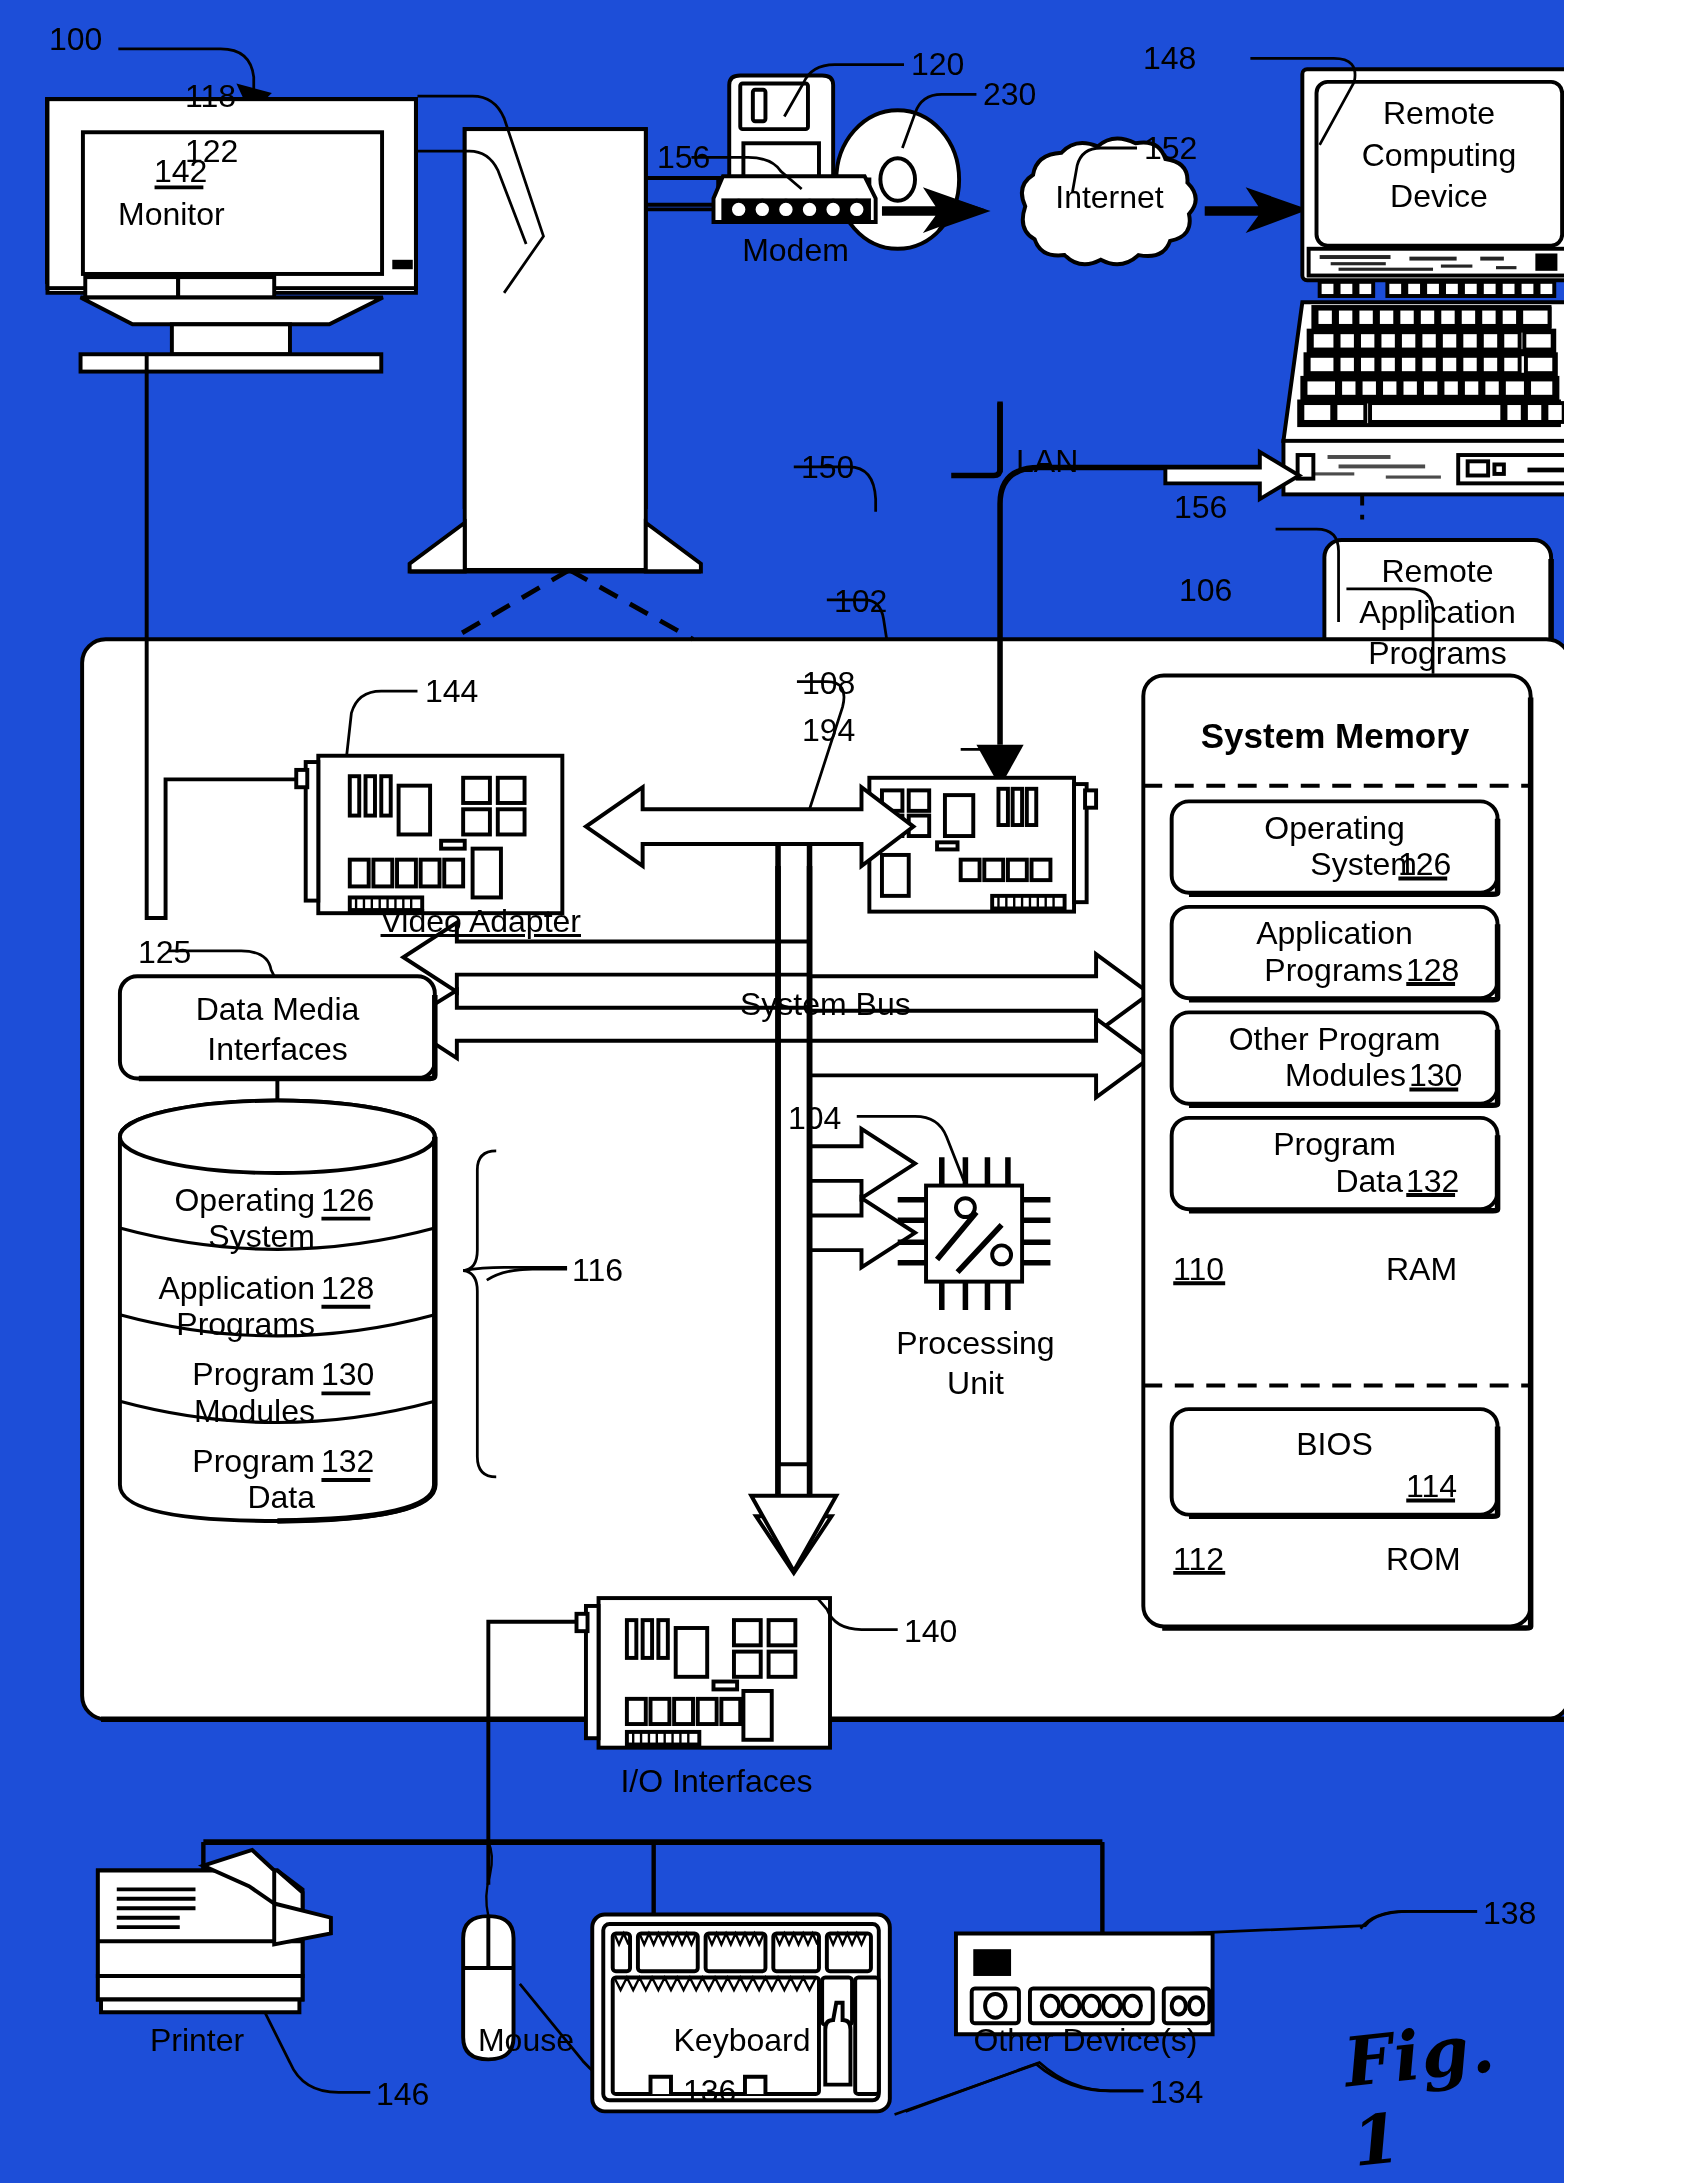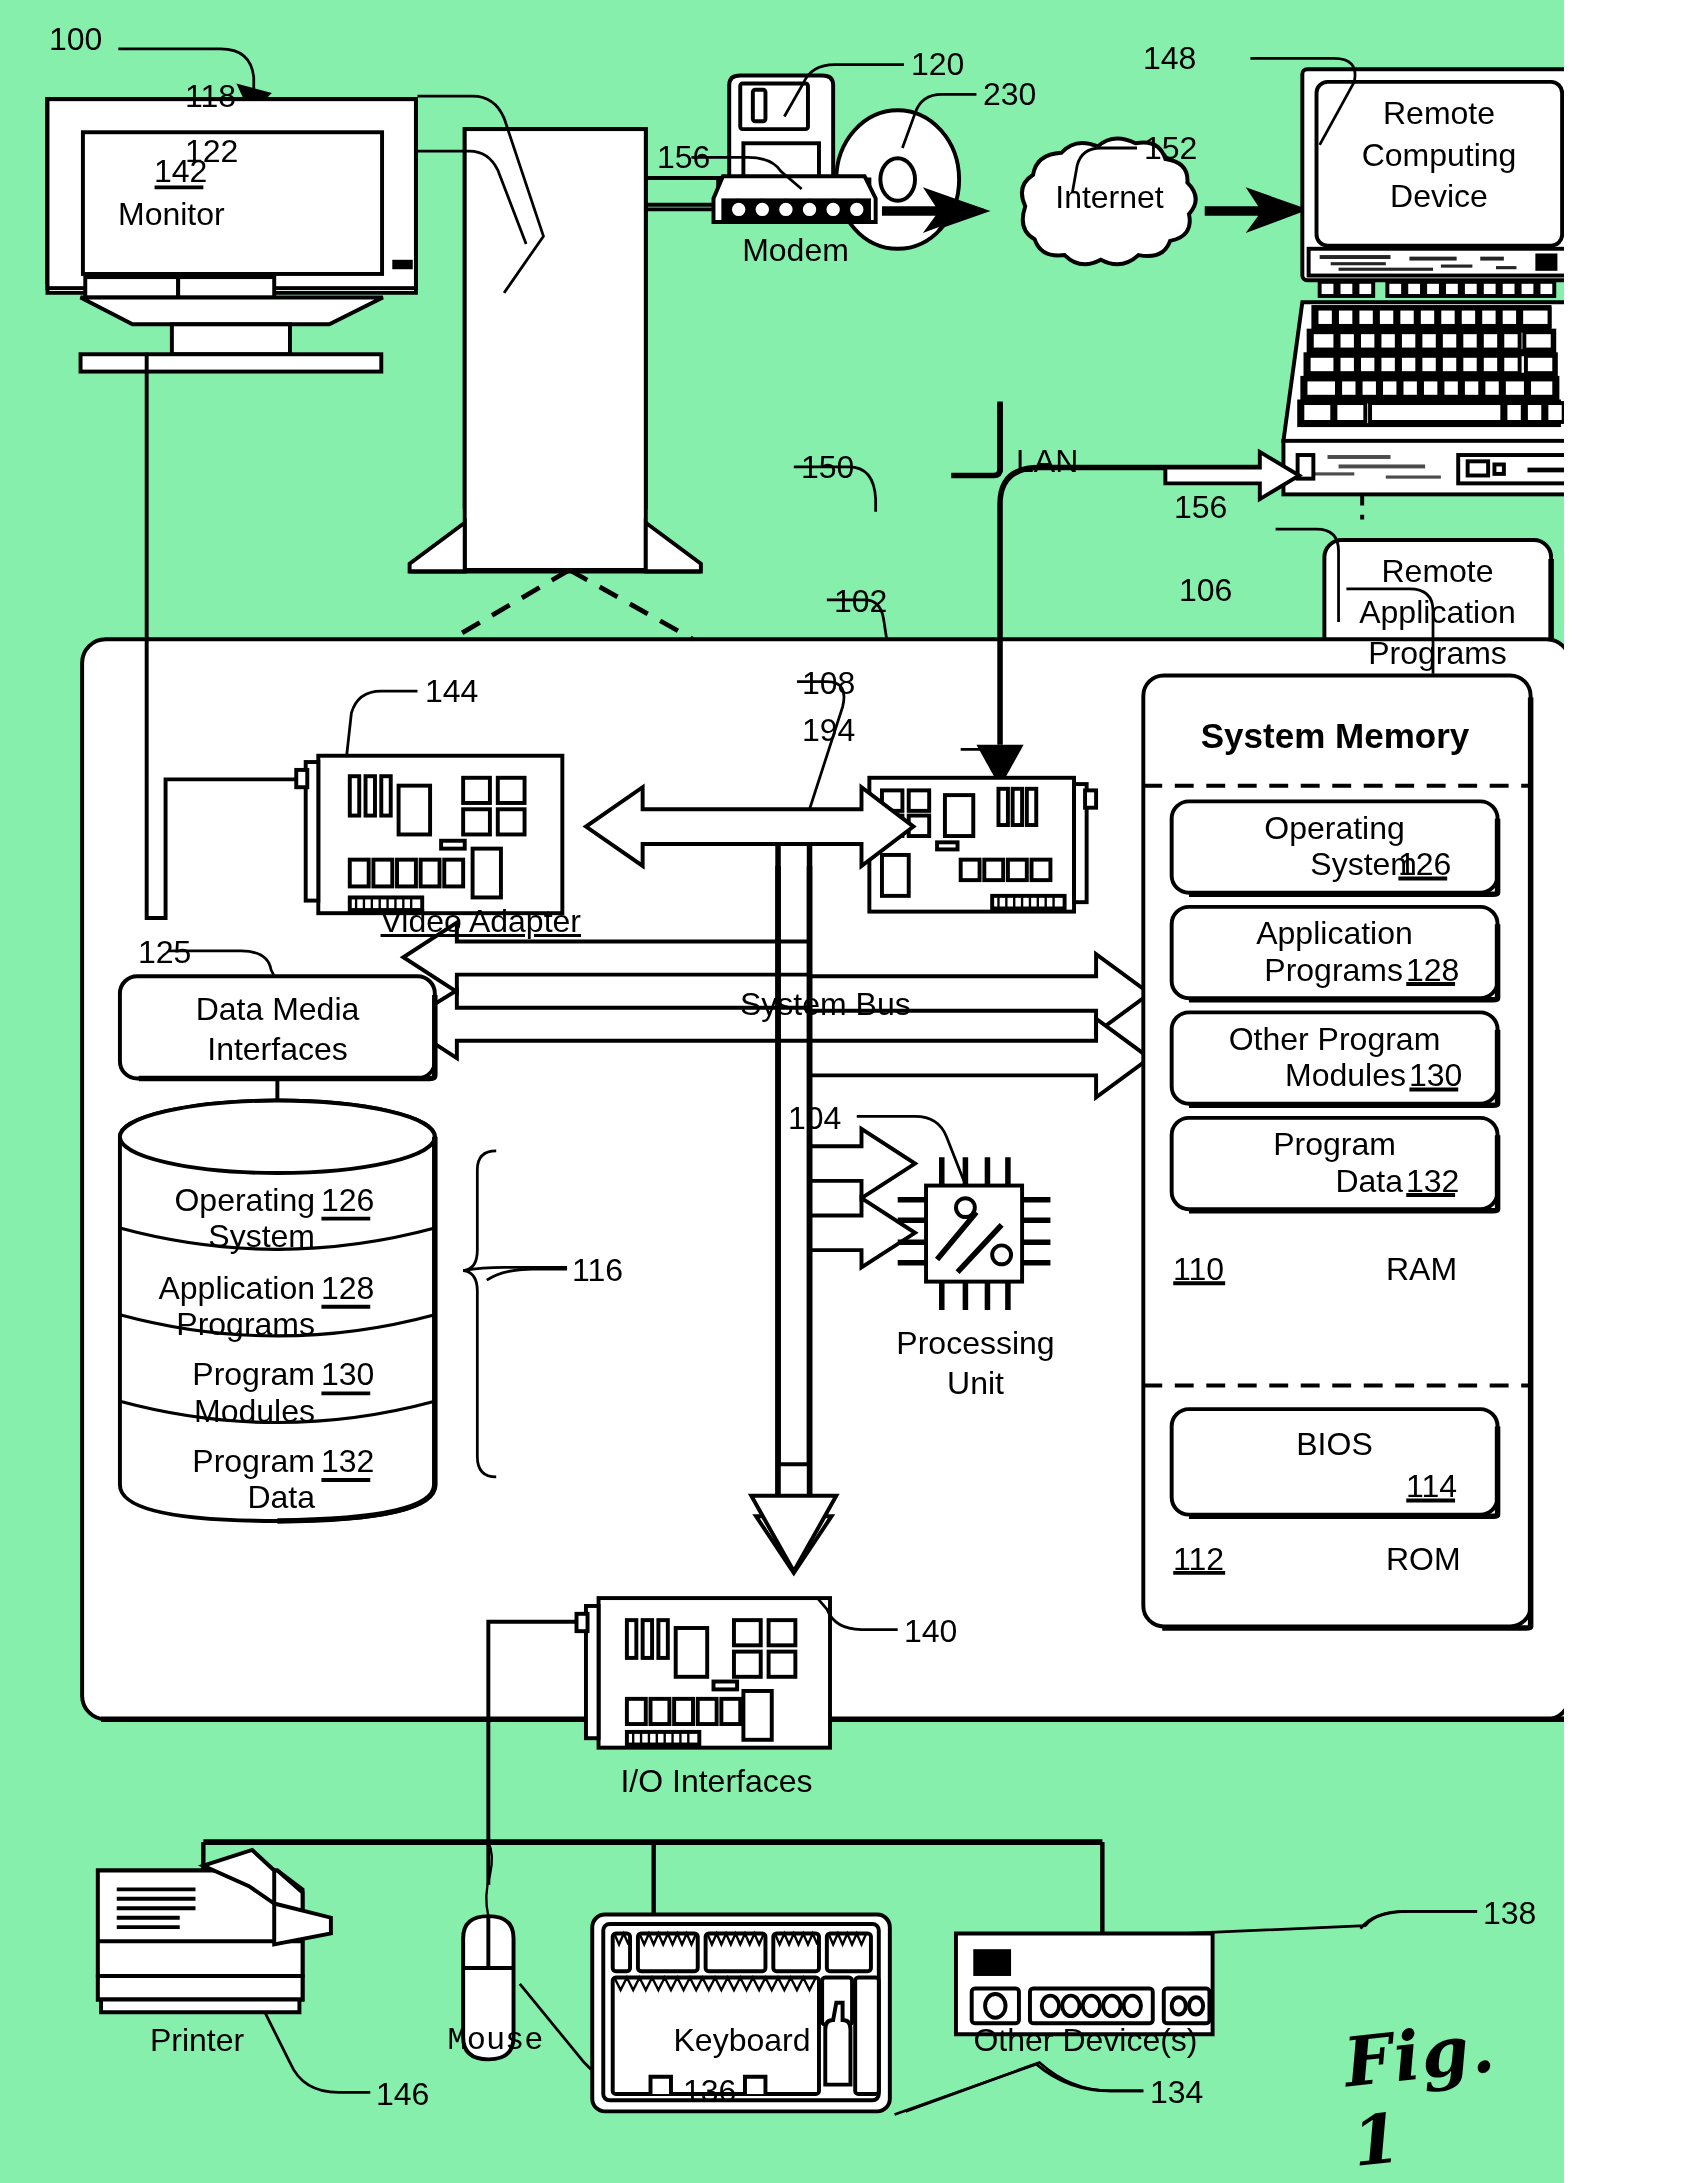--- a/index.html
+++ b/index.html
@@ -1,17 +1,17 @@
 <!DOCTYPE html>
 <html style="font-size:12.6px"><head>
 <meta charset="utf-8">
 <style>
   html,body{margin:0;padding:0;background:#fff;}
   body{font-family:"Liberation Sans",sans-serif;color:#000;}
-  #page{position:relative;width:1564px;height:2183px;background:#86efac;overflow:hidden;}
+  #page{position:relative;width:1564px;height:2183px;background:#1d4ed8;overflow:hidden;}
   #svgroot{position:absolute;left:0;top:0;width:1697px;height:2183px;}
   .lbl{position:absolute;font-family:"Liberation Sans",sans-serif;color:#000;white-space:pre;line-height:1.12;}
   .num{font-size:32px;letter-spacing:0px;}
   .cap{font-size:32px;}
   .cap-c{font-size:32px;text-align:center;}
   .big{font-size:35px;}
   .fig{position:absolute;font-family:"DejaVu Serif",serif;font-style:italic;font-weight:bold;font-size:68px;letter-spacing:1.6px;transform:rotate(-6deg);}
 </style>
 </head>
 <body>
@@ -724,20 +724,20 @@
 <div class="lbl cap" style="left:298px; top:904px; width:283px; text-align:right;text-decoration:underline;">Video Adapter</div>
 
 <div class="lbl cap" style="left:740px; top:987px;">System Bus</div>
 
 <div class="lbl cap-c" style="left:874px;top:1323px; width:203px; line-height:1.26;">Processing
 Unit</div>
 
 <div class="lbl cap" style="left:551px; top:1764px; width:331px; text-align:center;">I/O Interfaces</div>
 
 <div class="lbl cap" style="left:79px; top:2023px; width:236px; text-align:center;">Printer</div>
-<div class="lbl cap" style="left:417px; top:2023px; width:157px; text-align:center;font-family:Liberation Mono, monospace;">Mouse</div>
+<div class="lbl cap" style="left:417px; top:2023px; width:157px; text-align:right;">Mouse</div>
 <div class="lbl cap" style="left:598px; top:2023px; width:288px; text-align:center;">Keyboard</div>
 <div class="lbl cap" style="left:942px;top:2023px; width:287px; text-align:center;">Other Device(s)</div>
 
 <div class="fig" style="left:1348px;top:2011px;">Fig. 1</div>
 
 </div>
 
 
 </body></html>

